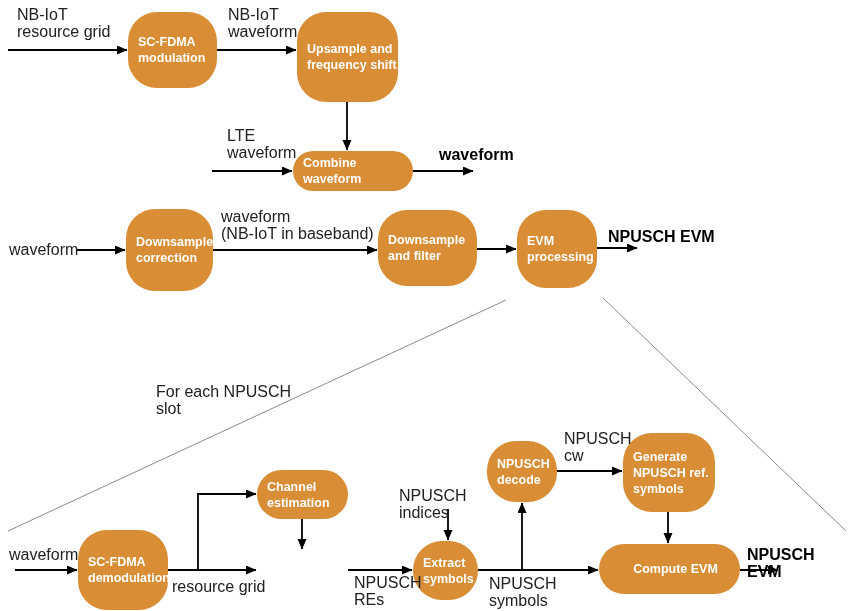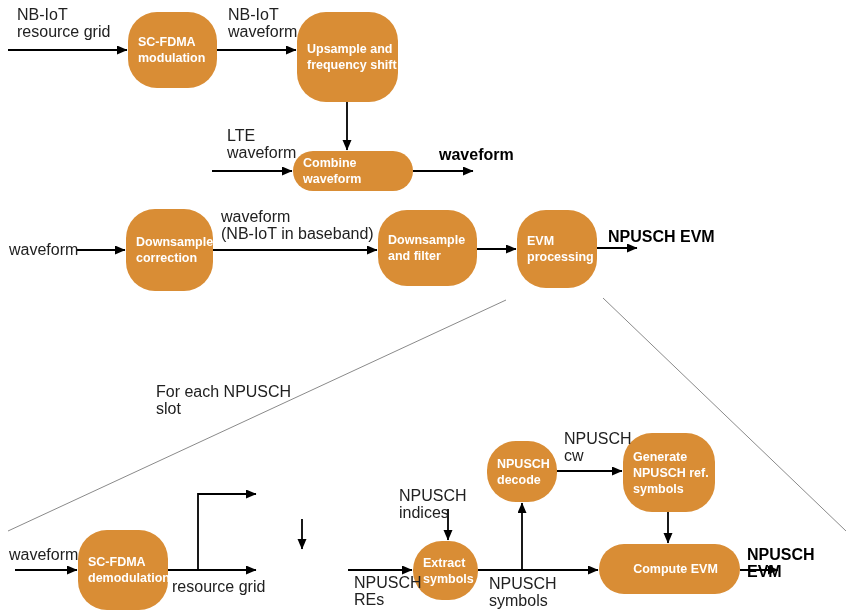--- a/index.html
+++ b/index.html
@@ -81,20 +81,22 @@
 
   <div class="box" style="left:126px;top:209px;width:87px;height:82px">Downsample
 correction</div>
 
   <div class="box" style="left:378px;top:210px;width:99px;height:76px">Downsample
 and filter</div>
 
   <div class="box" style="left:517px;top:210px;width:80px;height:78px">EVM
 processing</div>
 
+  <div class="box" style="left:257px;top:470px;width:91px;height:49px">Channel
+estimation</div>
 
 
   <div class="box" style="left:78px;top:530px;width:90px;height:80px">SC-FDMA
 demodulation</div>
 
   <div class="box" style="left:413px;top:541px;width:65px;height:59px">Extract
 symbols</div>
 
   <div class="box" style="left:487px;top:441px;width:70px;height:61px">NPUSCH
 decode</div>

